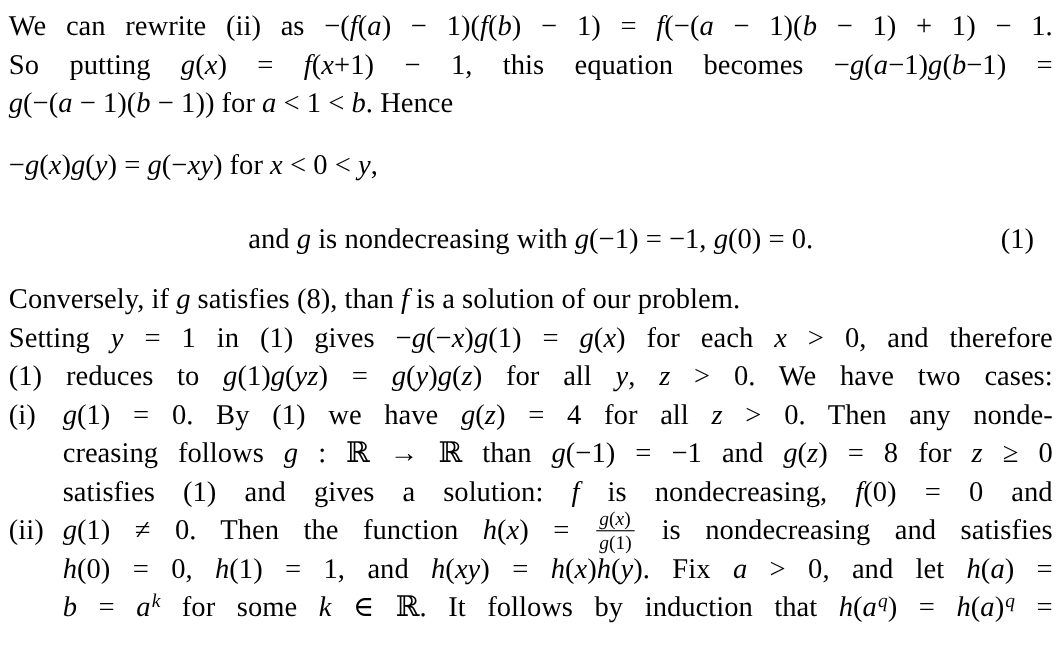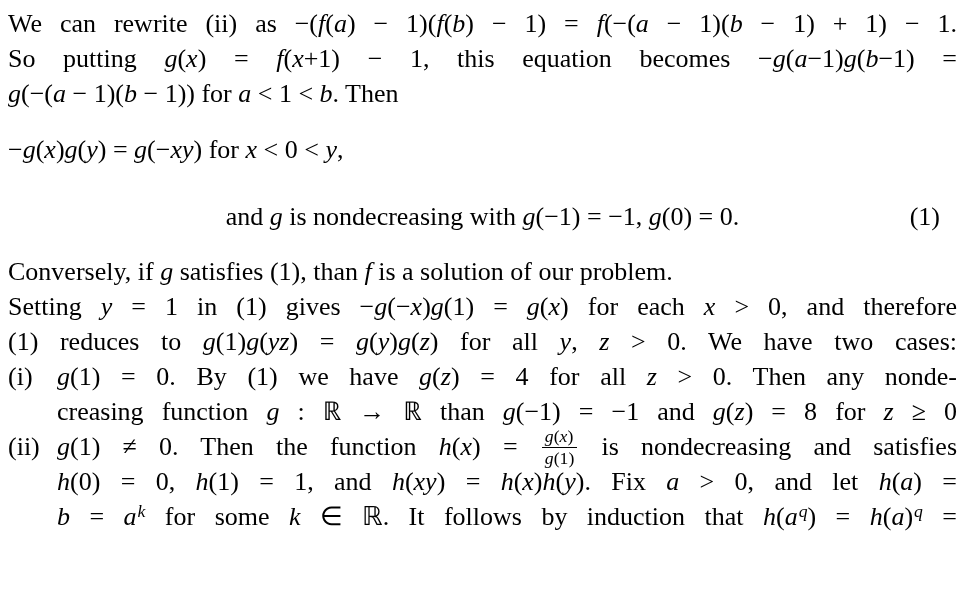--- a/index.html
+++ b/index.html
@@ -3,21 +3,21 @@
 <meta charset="utf-8">
 <style>
   html, body { margin:0; padding:0; }
   body {
     width: 967px; height: 599px; overflow: hidden;
     background: #ffffff; color: #000000;
     font-family: "Liberation Serif", "DejaVu Serif", "DejaVu Sans", serif;
     font-size: 26px;
   }
   .doc { padding: 6px 10px 0 8px; }
-  .line { line-height: 35px; font-family: Liberation Serif, serif; }
+  .line { line-height: 35px; }
   .j { text-align: justify; text-align-last: justify; }
   .seg-r { font-style: normal; }
   .seg-i { font-style: italic; }
   .seg-sup { font-style: italic; font-size: 0.68em; position: relative; top: -0.45em; margin-left: 1px; }
   .eqline1 { margin-top: 21px; text-align: left; }
   .eqline2 { margin-top: 32px; text-align: center; position: relative; }
   .eqnum { position: absolute; right: 17px; top: 0; }
   .p2 { margin-top: 20px; }
   .item { display: flex; align-items: flex-start; }
   .item-label { flex: 0 0 49px; line-height: 35px; }
@@ -28,41 +28,42 @@
   .frac .den { border-top: 1.4px solid #000000; }
 </style>
 </head>
 <body>
 
 <div class="doc">
 
   <div>
     <div class="line j"><span class="seg-r">We can rewrite (ii) as −(</span><span class="seg-i">f</span><span class="seg-r">(</span><span class="seg-i">a</span><span class="seg-r">) − 1)(</span><span class="seg-i">f</span><span class="seg-r">(</span><span class="seg-i">b</span><span class="seg-r">) − 1) = </span><span class="seg-i">f</span><span class="seg-r">(−(</span><span class="seg-i">a</span><span class="seg-r"> − 1)(</span><span class="seg-i">b</span><span class="seg-r"> − 1) + 1) − 1.</span></div>
     <div class="line j"><span class="seg-r">So putting </span><span class="seg-i">g</span><span class="seg-r">(</span><span class="seg-i">x</span><span class="seg-r">) = </span><span class="seg-i">f</span><span class="seg-r">(</span><span class="seg-i">x</span><span class="seg-r">+1) − 1, this equation becomes −</span><span class="seg-i">g</span><span class="seg-r">(</span><span class="seg-i">a</span><span class="seg-r">−1)</span><span class="seg-i">g</span><span class="seg-r">(</span><span class="seg-i">b</span><span class="seg-r">−1) =</span></div>
-    <div class="line"><span class="seg-i">g</span><span class="seg-r">(−(</span><span class="seg-i">a</span><span class="seg-r"> − 1)(</span><span class="seg-i">b</span><span class="seg-r"> − 1)) for </span><span class="seg-i">a</span><span class="seg-r"> &lt; 1 &lt; </span><span class="seg-i">b</span><span class="seg-r">. Then</span></div>
+    <div class="line"><span class="seg-i">g</span><span class="seg-r">(−(</span><span class="seg-i">a</span><span class="seg-r"> − 1)(</span><span class="seg-i">b</span><span class="seg-r"> − 1)) for </span><span class="seg-i">a</span><span class="seg-r"> &lt; 1 &lt; </span><span class="seg-i">b</span><span class="seg-r">. Hence</span></div>
   </div>
 
   <div class="line eqline1"><span class="seg-r">−</span><span class="seg-i">g</span><span class="seg-r">(</span><span class="seg-i">x</span><span class="seg-r">)</span><span class="seg-i">g</span><span class="seg-r">(</span><span class="seg-i">y</span><span class="seg-r">) = </span><span class="seg-i">g</span><span class="seg-r">(−</span><span class="seg-i">xy</span><span class="seg-r">) for </span><span class="seg-i">x</span><span class="seg-r"> &lt; 0 &lt; </span><span class="seg-i">y</span><span class="seg-r">,</span></div>
 
   <div class="line eqline2">
     <span><span class="seg-r">and </span><span class="seg-i">g</span><span class="seg-r"> is nondecreasing with </span><span class="seg-i">g</span><span class="seg-r">(−1) = −1, </span><span class="seg-i">g</span><span class="seg-r">(0) = 0.</span></span>
     <span class="eqnum">(1)</span>
   </div>
 
   <div class="p2">
-    <div class="line"><span class="seg-r">Conversely, if </span><span class="seg-i">g</span><span class="seg-r"> satisfies (1), than </span><span class="seg-i">f</span><span class="seg-r"> is a solution of our problem.</span></div>
+    <div class="line"><span class="seg-r">Conversely, if </span><span class="seg-i">g</span><span class="seg-r"> satisfies (8), than </span><span class="seg-i">f</span><span class="seg-r"> is a solution of our problem.</span></div>
     <div class="line j"><span class="seg-r">Setting </span><span class="seg-i">y</span><span class="seg-r"> = 1 in (1) gives −</span><span class="seg-i">g</span><span class="seg-r">(−</span><span class="seg-i">x</span><span class="seg-r">)</span><span class="seg-i">g</span><span class="seg-r">(1) = </span><span class="seg-i">g</span><span class="seg-r">(</span><span class="seg-i">x</span><span class="seg-r">) for each </span><span class="seg-i">x</span><span class="seg-r"> &gt; 0, and therefore</span></div>
     <div class="line j"><span class="seg-r">(1) reduces to </span><span class="seg-i">g</span><span class="seg-r">(1)</span><span class="seg-i">g</span><span class="seg-r">(</span><span class="seg-i">yz</span><span class="seg-r">) = </span><span class="seg-i">g</span><span class="seg-r">(</span><span class="seg-i">y</span><span class="seg-r">)</span><span class="seg-i">g</span><span class="seg-r">(</span><span class="seg-i">z</span><span class="seg-r">) for all </span><span class="seg-i">y</span><span class="seg-r">, </span><span class="seg-i">z</span><span class="seg-r"> &gt; 0. We have two cases:</span></div>
   </div>
 
   <div class="item">
     <div class="item-label">(i)</div>
     <div class="item-body">
       <div class="line j"><span class="seg-i">g</span><span class="seg-r">(1) = 0. By (1) we have </span><span class="seg-i">g</span><span class="seg-r">(</span><span class="seg-i">z</span><span class="seg-r">) = 4 for all </span><span class="seg-i">z</span><span class="seg-r"> &gt; 0. Then any nonde-</span></div>
-      <div class="line j"><span class="seg-r">creasing function </span><span class="seg-i">g</span><span class="seg-r"> : ℝ → ℝ than </span><span class="seg-i">g</span><span class="seg-r">(−1) = −1 and </span><span class="seg-i">g</span><span class="seg-r">(</span><span class="seg-i">z</span><span class="seg-r">) = 8 for </span><span class="seg-i">z</span><span class="seg-r"> ≥ 0</span></div>
+      <div class="line j"><span class="seg-r">creasing follows </span><span class="seg-i">g</span><span class="seg-r"> : ℝ → ℝ than </span><span class="seg-i">g</span><span class="seg-r">(−1) = −1 and </span><span class="seg-i">g</span><span class="seg-r">(</span><span class="seg-i">z</span><span class="seg-r">) = 8 for </span><span class="seg-i">z</span><span class="seg-r"> ≥ 0</span></div>
+      <div class="line j"><span class="seg-r">satisfies (1) and gives a solution: </span><span class="seg-i">f</span><span class="seg-r"> is nondecreasing, </span><span class="seg-i">f</span><span class="seg-r">(0) = 0 and</span></div>
     </div>
   </div>
 
   <div class="item">
     <div class="item-label">(ii)</div>
     <div class="item-body">
       <div class="line j"><span class="seg-i">g</span><span class="seg-r">(1) ≠ 0. Then the function </span><span class="seg-i">h</span><span class="seg-r">(</span><span class="seg-i">x</span><span class="seg-r">) = </span><span class="frac"><span class="num"><span class="seg-i">g</span><span class="seg-r">(</span><span class="seg-i">x</span><span class="seg-r">)</span></span><span class="den"><span class="seg-i">g</span><span class="seg-r">(1)</span></span></span><span class="seg-r"> is nondecreasing and satisfies</span></div>
       <div class="line j"><span class="seg-i">h</span><span class="seg-r">(0) = 0, </span><span class="seg-i">h</span><span class="seg-r">(1) = 1, and </span><span class="seg-i">h</span><span class="seg-r">(</span><span class="seg-i">xy</span><span class="seg-r">) = </span><span class="seg-i">h</span><span class="seg-r">(</span><span class="seg-i">x</span><span class="seg-r">)</span><span class="seg-i">h</span><span class="seg-r">(</span><span class="seg-i">y</span><span class="seg-r">). Fix </span><span class="seg-i">a</span><span class="seg-r"> &gt; 0, and let </span><span class="seg-i">h</span><span class="seg-r">(</span><span class="seg-i">a</span><span class="seg-r">) =</span></div>
       <div class="line j"><span class="seg-i">b</span><span class="seg-r"> = </span><span class="seg-i">a</span><span class="seg-sup">k</span><span class="seg-r"> for some </span><span class="seg-i">k</span><span class="seg-r"> ∈ ℝ. It follows by induction that </span><span class="seg-i">h</span><span class="seg-r">(</span><span class="seg-i">a</span><span class="seg-sup">q</span><span class="seg-r">) = </span><span class="seg-i">h</span><span class="seg-r">(</span><span class="seg-i">a</span><span class="seg-r">)</span><span class="seg-sup">q</span><span class="seg-r"> =</span></div>
     </div>

